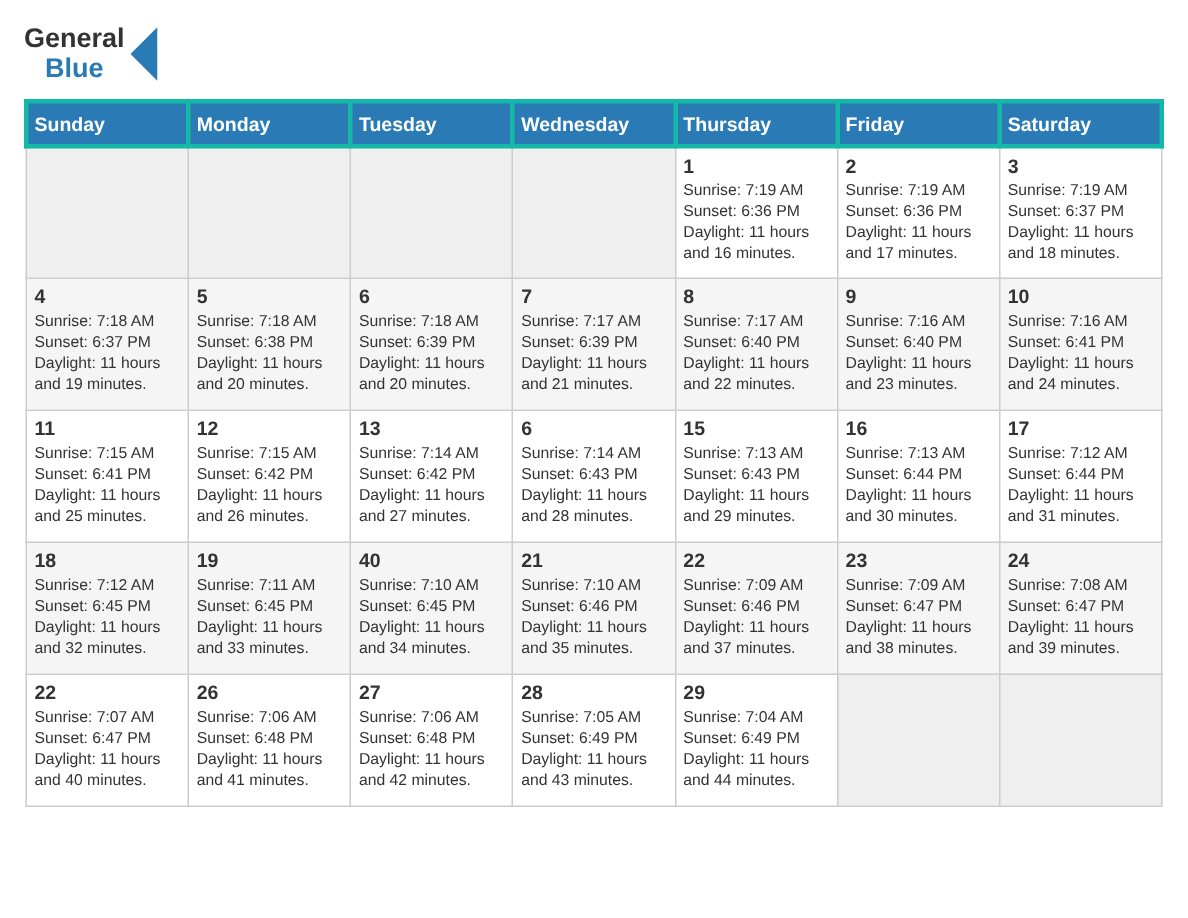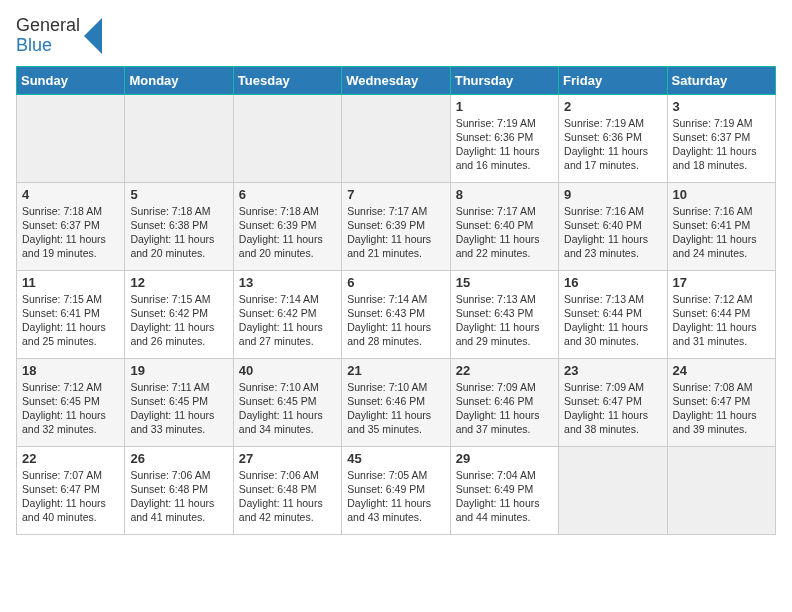--- a/index.html
+++ b/index.html
@@ -16,22 +16,23 @@
       align-items: flex-start;
       margin-bottom: 10px;
     }
     .logo {
       display: flex;
       align-items: center;
       gap: 4px;
     }
     .logo-text {
       font-size: 18px;
-      font-weight: normal;
+      font-weight: bold;
       line-height: 1.1;
+      text-align: center;
     }
     .logo-general { color: #333; }
     .logo-blue { color: #2a7ab5; }
     .title-area {
       text-align: right;
     }
     .calendar-title {
       font-size: 36px;
       font-weight: normal;
       color: #333;
@@ -45,21 +46,21 @@
       border-collapse: collapse;
       font-size: 11px;
     }
     thead th {
       background: #2a7ab5;
       color: #fff;
       padding: 6px 4px;
       text-align: left;
       font-size: 13px;
       font-weight: bold;
-      border: 1px solid #14b8a6;
+      border: 3px solid #14b8a6;
     }
     tbody td {
       border: 1px solid #ccc;
       vertical-align: top;
       padding: 4px 5px;
       width: calc(100% / 7);
       height: 88px;
     }
     .day-number {
       font-size: 13px;
@@ -287,21 +288,21 @@
 Sunset: 6:48 PM
 Daylight: 11 hours and 41 minutes.</div>
         </td>
         <td>
           <span class="day-number">27</span>
           <div class="day-info" style="white-space: pre-line;">Sunrise: 7:06 AM
 Sunset: 6:48 PM
 Daylight: 11 hours and 42 minutes.</div>
         </td>
         <td>
-          <span class="day-number">45</span>
+          <span class="day-number">28</span>
           <div class="day-info" style="white-space: pre-line;">Sunrise: 7:05 AM
 Sunset: 6:49 PM
 Daylight: 11 hours and 43 minutes.</div>
         </td>
         <td>
           <span class="day-number">29</span>
           <div class="day-info" style="white-space: pre-line;">Sunrise: 7:04 AM
 Sunset: 6:49 PM
 Daylight: 11 hours and 44 minutes.</div>
         </td>

